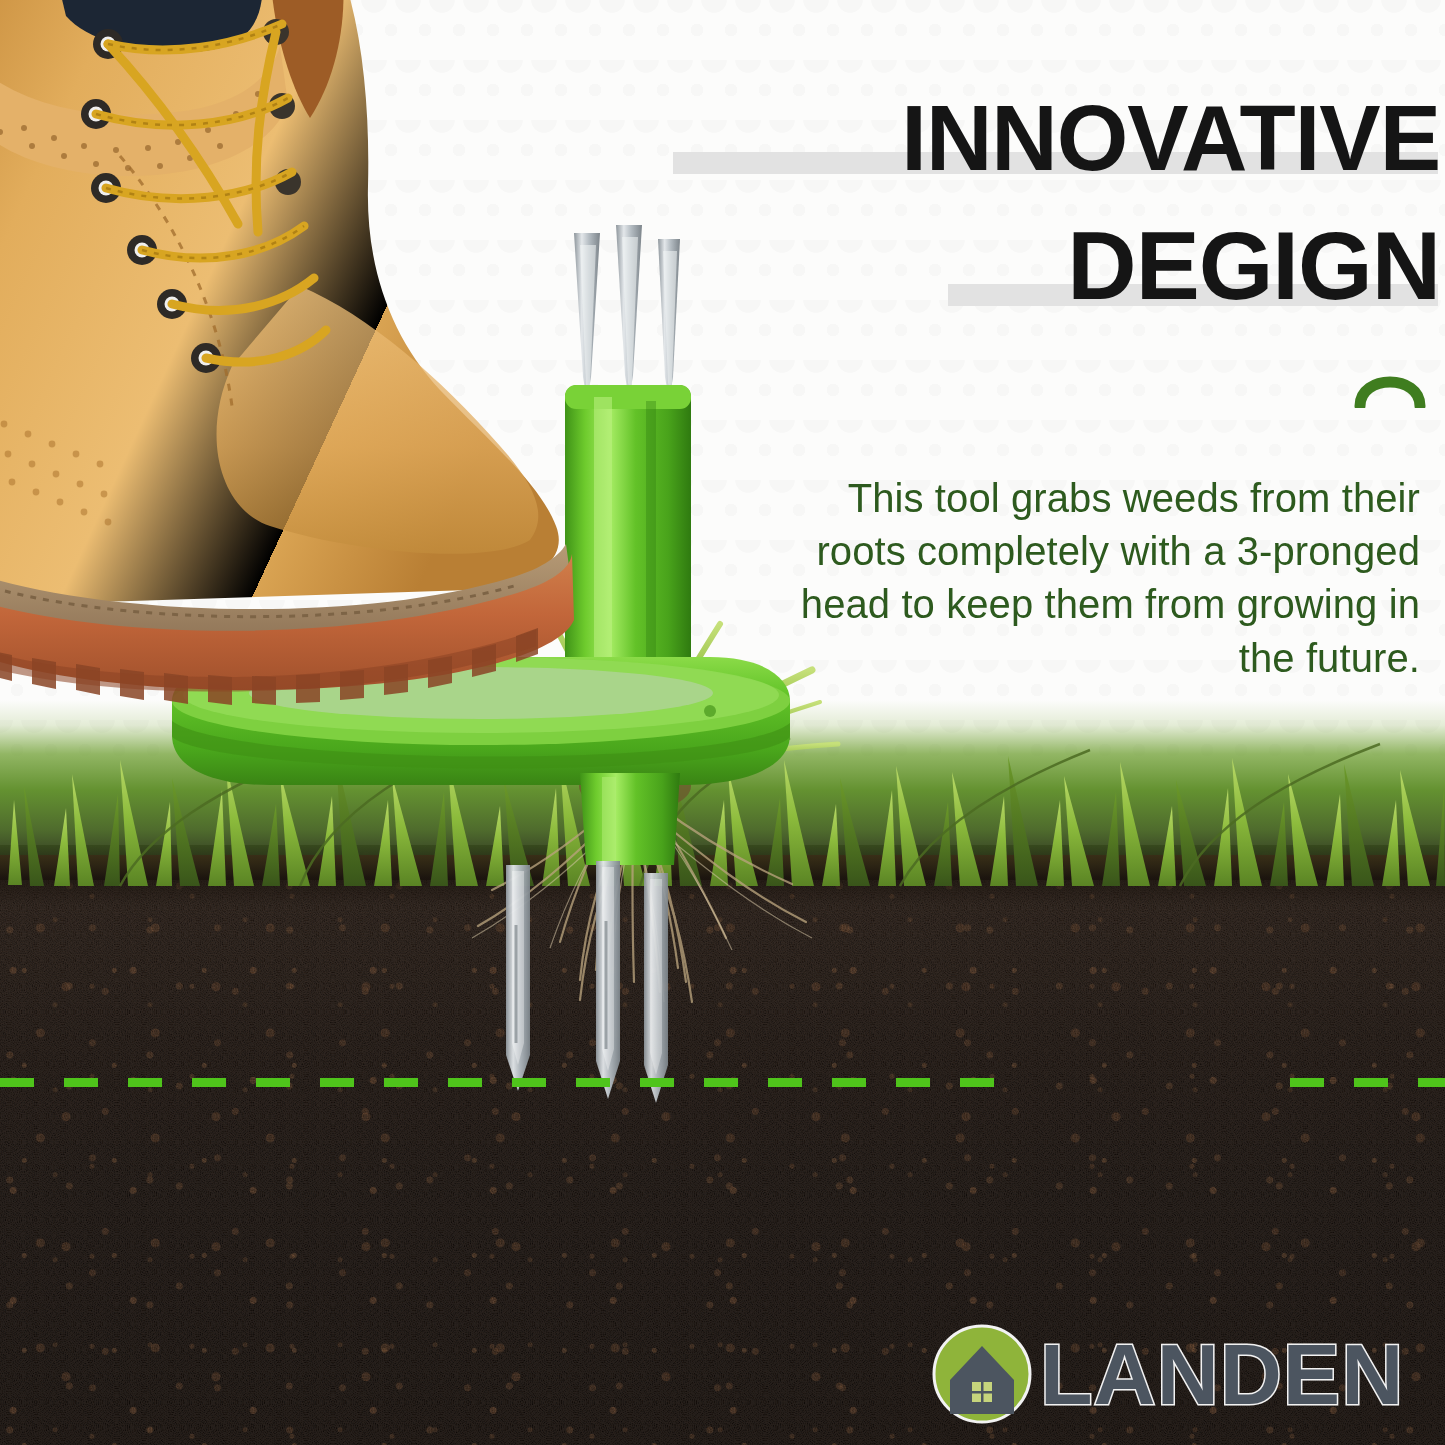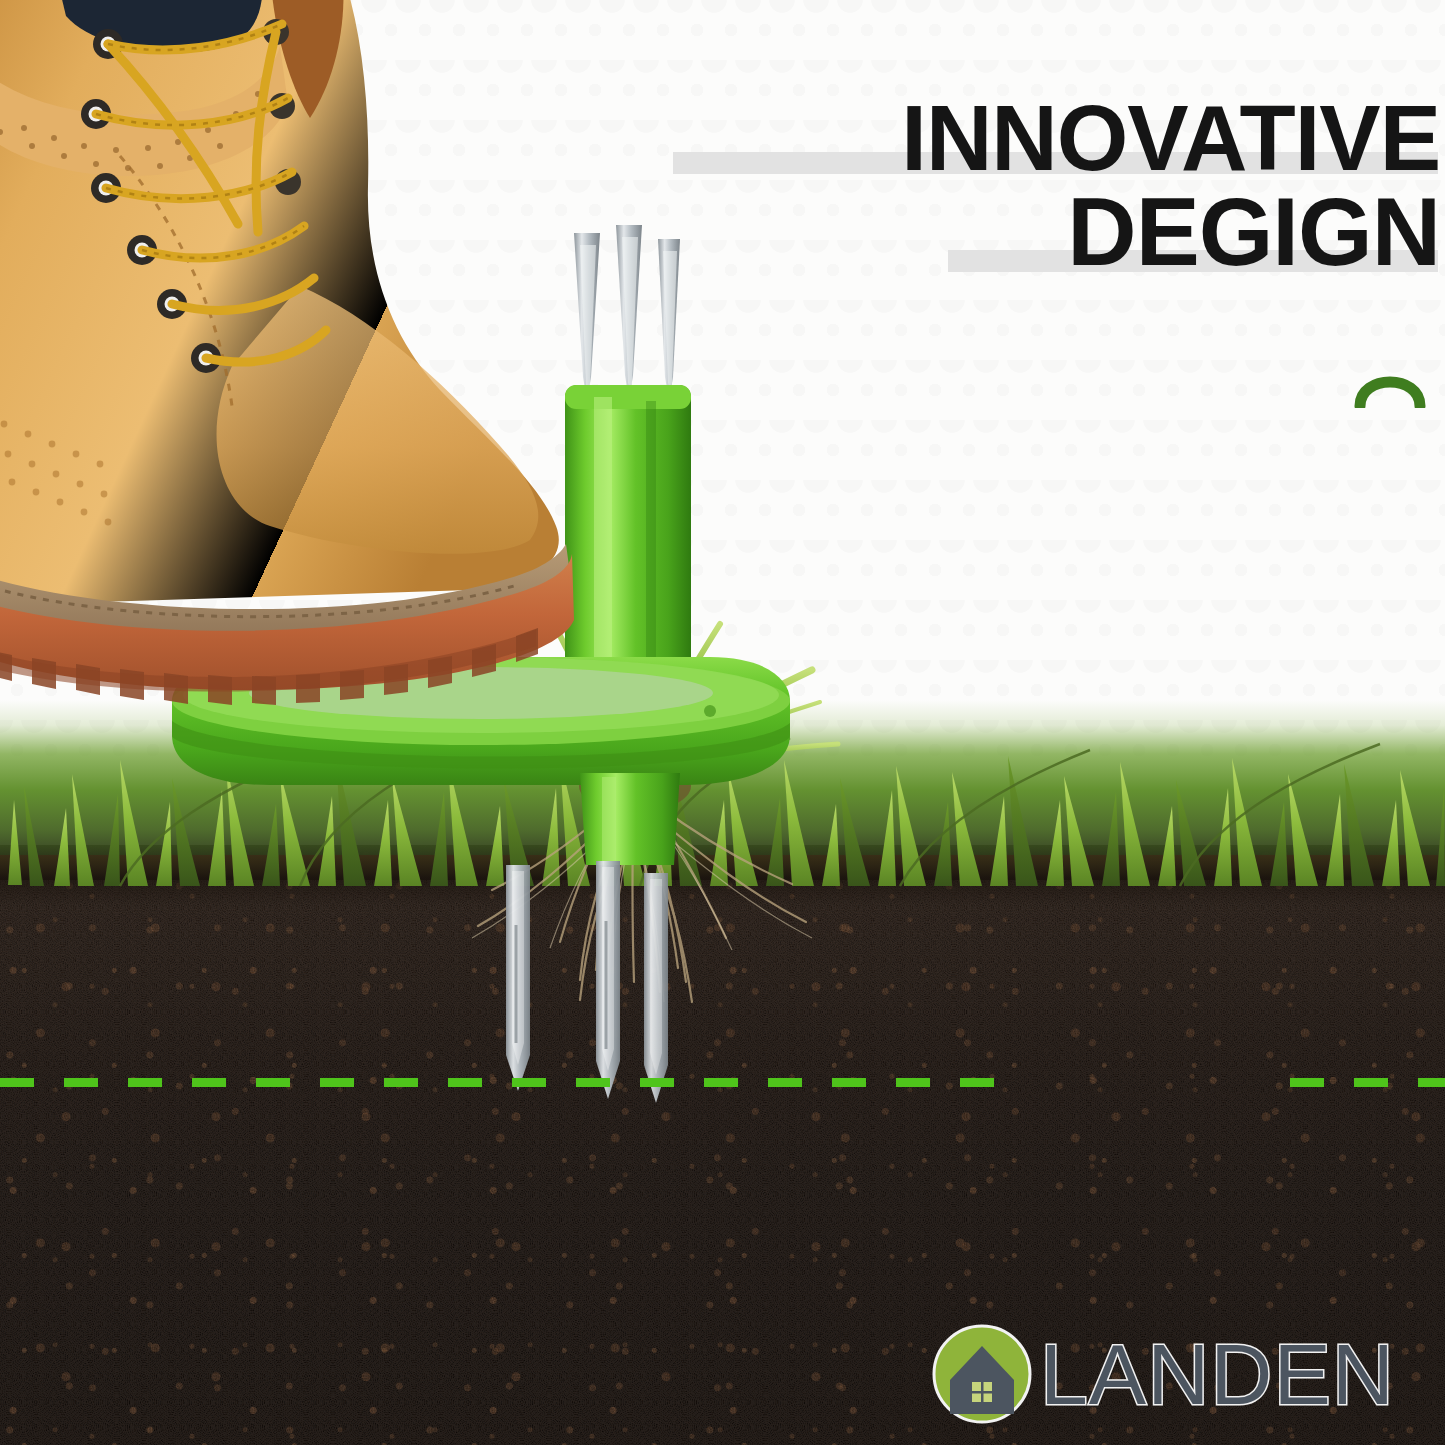--- a/index.html
+++ b/index.html
@@ -129,21 +129,21 @@
     z-index: 1;
     display: block;
     font-family: "Liberation Sans", sans-serif;
     font-weight: bold;
     font-size: 92px;
     line-height: 1.0;
     letter-spacing: -1px;
     color: #151515;
     white-space: nowrap;
   }
-  .head-text.line2 { font-size: 96px; }
+  .head-text.line2 { margin-top: 34px; font-size: 96px; }
 
   
   .arc-deco { position: absolute; left: 1352px; top: 362px; width: 76px; height: 46px; }
 
   
   .body-copy {
     position: absolute;
     left: 760px; top: 432px;
     width: 660px;
     text-align: right;
@@ -191,21 +191,21 @@
   .brand {
     position: absolute;
     left: 930px; top: 1322px;
     display: flex;
     align-items: center;
     gap: 6px;
   }
   .brand-mark { width: 104px; height: 104px; flex: 0 0 auto; }
   .brand-name {
     font-family: "Liberation Sans", sans-serif;
-    font-weight: normal;
+    font-weight: bold;
     font-size: 86px;
     letter-spacing: 1px;
     color: #4c5560;
     -webkit-text-stroke: 3px #f2f2f2;
     paint-order: stroke fill;
     line-height: 1;
     text-transform: uppercase;
   }
 
   
@@ -598,20 +598,21 @@
       <span class="head-text line2">DEGIGN</span>
     </span>
   </div>
 
   <div class="arc-deco">
     <svg width="76" height="46" viewBox="0 0 76 46" xmlns="http://www.w3.org/2000/svg">
       <path d="M8 44 C 8 12, 68 12, 68 44" stroke="#3f7d1f" stroke-width="11" fill="none" stroke-linecap="round"></path>
     </svg>
   </div>
 
+  <p class="body-copy">This tool grabs weeds from their roots completely with a 3-pronged head to keep them from growing in the future.</p>
 
   <div class="dash-line seg-left"></div>
   <div class="dash-line seg-right"></div>
 
 
   <div class="brand">
     <span class="brand-mark">
       <svg width="104" height="104" viewBox="0 0 104 104" xmlns="http://www.w3.org/2000/svg">
         <circle cx="52" cy="52" r="48" fill="#8fb43a" stroke="#f2f2f2" stroke-width="3"></circle>
         <path d="M52 24 L84 58 L84 92 L20 92 L20 58 Z" fill="#4c5560"></path>

